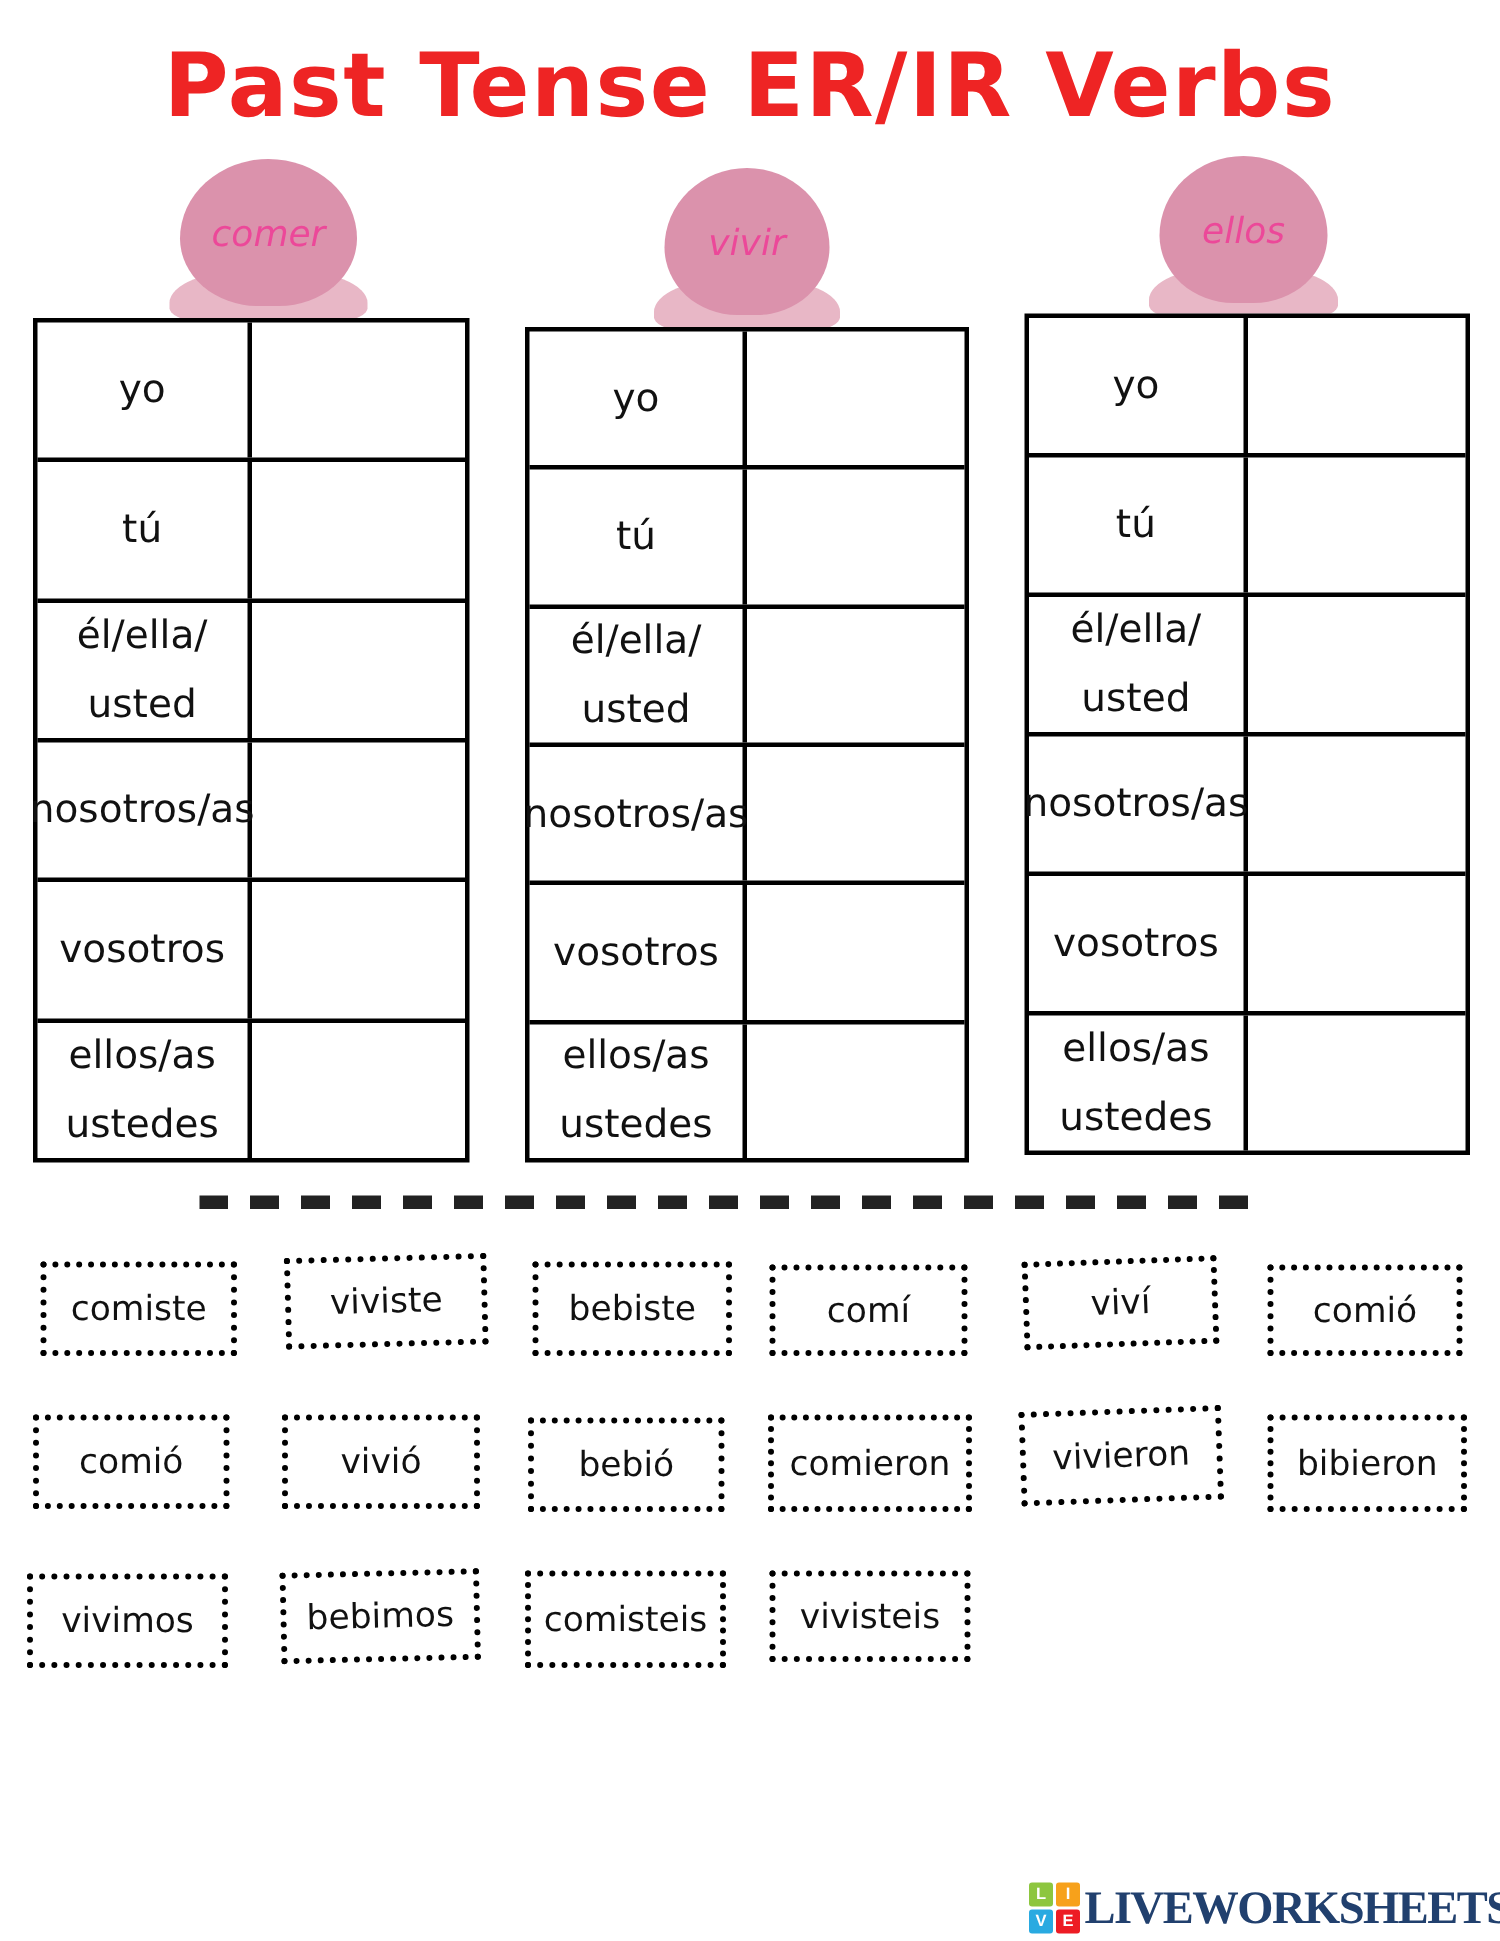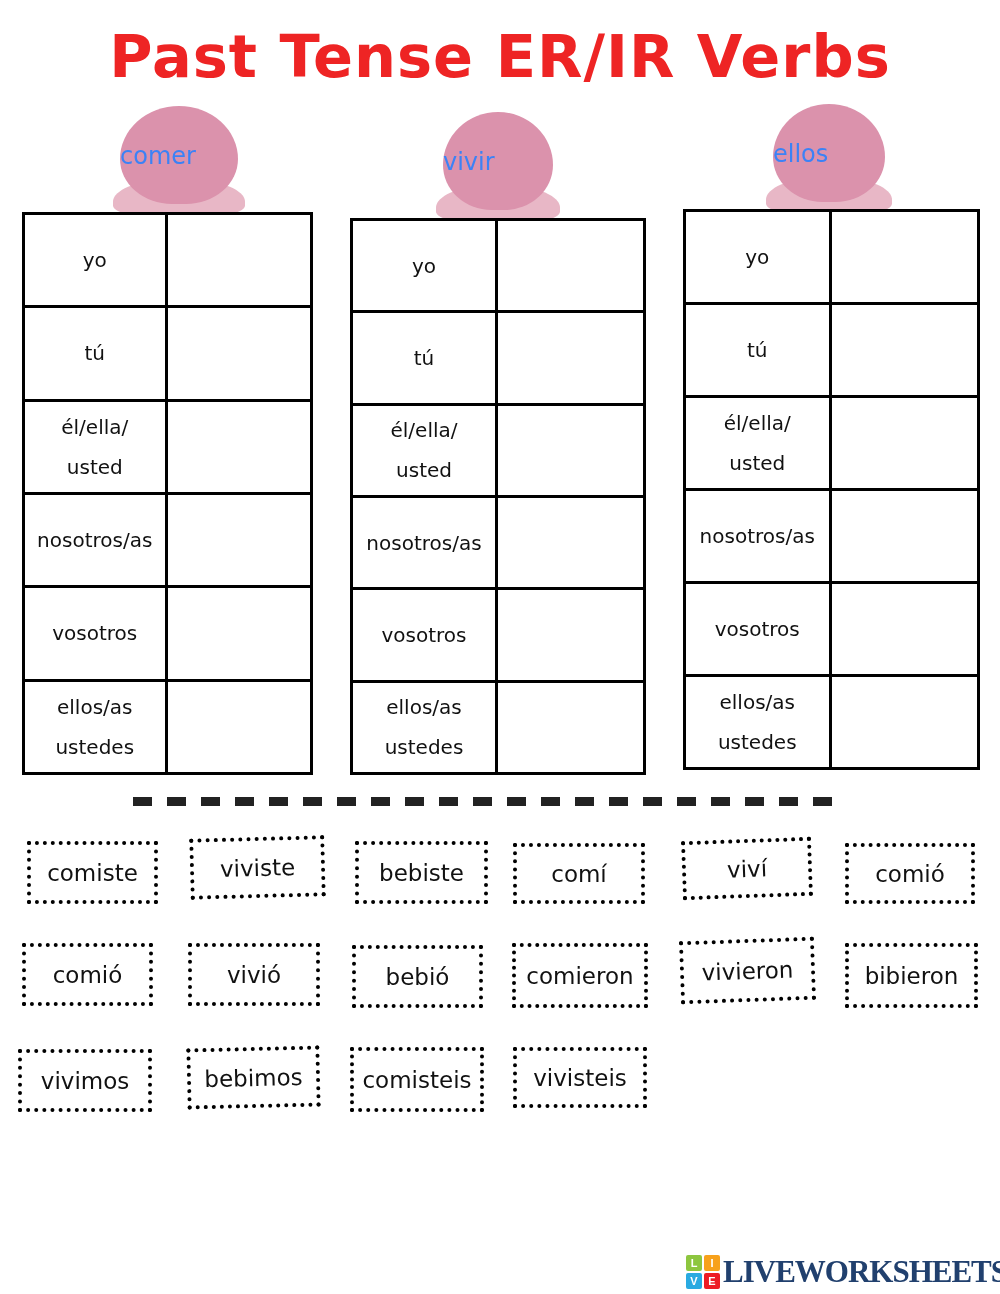--- a/index.html
+++ b/index.html
@@ -28,39 +28,39 @@
   .scoop .drip{
     position:absolute;left:50%;bottom:-8px;width:18px;height:20px;margin-left:-9px;
     background:var(--pink-light,#e8b7c6);border-radius:0 0 9px 9px;
   }
   .scoop .ball{
     position:absolute;left:0;top:0;width:100%;height:98px;
     background:var(--pink,#db92ac);
     border-radius:50% 50% 44% 44% / 54% 54% 46% 46%;
   }
   .scoop .label{
-    position:absolute;top:36px;left:0;width:100%;text-align:left;
-    font-size:24px;color:#3b82f6;
+    position:absolute;top:36px;left:0;width:100%;text-align:center;
+    font-size:24px;color:#ec4899;font-style:italic;
   }
 
   
   .ptable{
     position:absolute;border:3px solid #000;background:#fff;
     display:flex;flex-direction:column;box-sizing:border-box;
   }
   #table-0{left:22px;top:212px;width:291px;height:563px;}
   #table-1{left:350px;top:218px;width:296px;height:557px;}
   #table-2{left:683px;top:209px;width:297px;height:561px;}
   .prow{flex:1;display:flex;border-top:3px solid #000;min-height:0;}
   .prow:first-child{border-top:none;}
   .pcell{box-sizing:border-box;}
   .plabel{
     width:50%;border-right:3px solid #000;
     display:flex;flex-direction:column;align-items:center;justify-content:center;
-    gap:20px;font-size:20px;line-height:1;text-align:center;
+    gap:20px;font-size:26px;line-height:1;text-align:center;
   }
   .plabel div{white-space:nowrap;}
   .pans{flex:1;}
 
   
   .divider{
     position:absolute;left:133px;top:797px;width:712px;height:9px;
     background:repeating-linear-gradient(90deg,#222 0 19px,transparent 19px 34px);
   }
 

